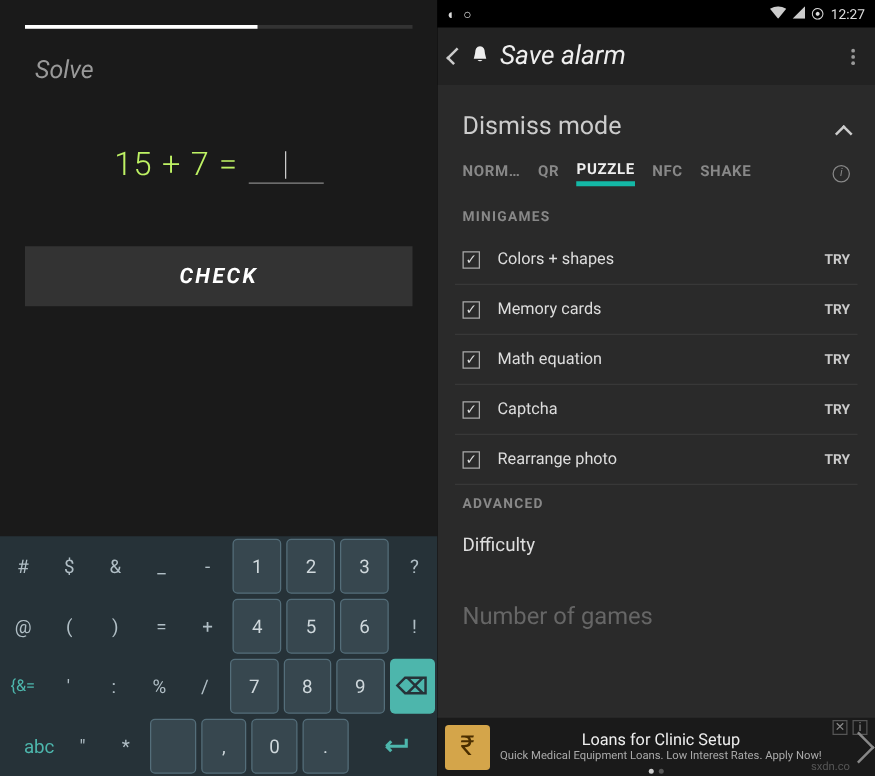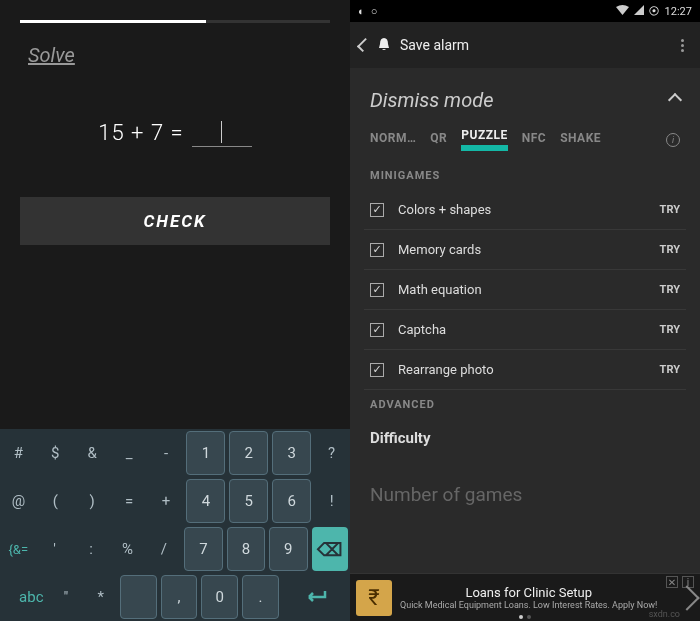--- a/index.html
+++ b/index.html
@@ -3,60 +3,60 @@
 <meta charset="utf-8">
 <style>
 * { margin: 0; padding: 0; box-sizing: border-box; font-family: Roboto, Arial, sans-serif; }
 body { width: 700px; height: 621px; display: flex; background: #000; overflow: hidden; }
 .left-panel { width: 350px; height: 100%; background: #1a1a1a; display: flex; flex-direction: column; }
 .right-panel { width: 350px; height: 100%; background: #000; display: flex; flex-direction: column; }
 
 
 .progress-bar { height: 3px; background: #333; margin: 20px 20px 0; position: relative; }
 .progress-fill { position: absolute; left: 0; top: 0; height: 100%; width: 60%; background: #fff; }
-.solve-label { color: #999; font-style: italic; font-size: 20px; margin: 20px 28px; text-decoration: underline; }
-.equation-row { display: flex; align-items: center; justify-content: center; margin: 30px 0; color: #ffffff; font-size: 22px; font-weight: 300; }
+.solve-label { color: #999; font-style: italic; font-size: 20px; margin: 20px 28px; }
+.equation-row { display: flex; align-items: center; justify-content: center; margin: 30px 0; color: #bef264; font-size: 26px; font-weight: 300; }
 .equation-text { letter-spacing: 1px; }
 .answer-underline { width: 60px; border-bottom: 1px solid #888; height: 30px; margin-left: 8px; display: flex; align-items: center; justify-content: center; }
 .cursor { width: 1px; height: 22px; background: #ccc; }
 .check-btn { margin: 20px; background: #333; color: #fff; border: none; padding: 14px 0; font-size: 17px; font-weight: bold; font-style: italic; letter-spacing: 2px; cursor: pointer; }
 .left-spacer { flex: 1; }
 .keyboard { background: #263238; display: flex; flex-direction: column; }
 .kb-row { display: flex; height: 48px; }
 .kb-key { flex: 1; display: flex; align-items: center; justify-content: center; color: #b0bec5; font-size: 15px; border: none; background: transparent; cursor: pointer; }
 .kb-num { background: #37474f; border: 1px solid #546e7a; color: #cfd8dc; border-radius: 4px; margin: 2px; }
 .kb-accent { color: #4db6ac; padding-left: 14px; }
 .kb-sym { color: #4db6ac; font-size: 13px; }
 .kb-backspace { background: #4db6ac; color: #263238; font-weight: bold; border-radius: 4px; margin: 2px; font-size: 18px; }
 .kb-enter { color: #4db6ac; font-size: 20px; }
 .kb-wide { flex: 2; }
 
 
 .status-bar { height: 22px; background: #000; display: flex; align-items: center; padding: 0 8px; font-size: 11px; color: #ddd; }
 .status-left { display: flex; gap: 6px; }
 .status-right { margin-left: auto; display: flex; align-items: center; gap: 5px; }
-.toolbar { height: 46px; background: #222; display: flex; align-items: center; padding: 0 10px; color: #eee; font-size: 14px; gap: 8px; }
+.toolbar { height: 46px; background: #222; display: flex; align-items: center; padding: 0 10px; color: #eee; font-size: 21px; gap: 8px; font-style: italic; }
 .toolbar-back { width: 8px; height: 12px; border-left: 2px solid #ccc; border-bottom: 2px solid #ccc; transform: rotate(45deg); }
 .toolbar-spacer { flex: 1; }
 .menu-dots { display: flex; flex-direction: column; gap: 2px; padding: 6px; }
 .menu-dots span { width: 3px; height: 3px; background: #999; border-radius: 50%; }
 .content { padding: 8px 14px; background: #2a2a2a; flex: 1; overflow: hidden; }
-.section-header { display: flex; align-items: center; padding: 12px 6px; color: #ccc; font-style: italic; font-size: 20px; }
+.section-header { display: flex; align-items: flex-end; padding: 12px 6px; color: #ccc; font-size: 20px; }
 .chevron-up { margin-left: auto; width: 10px; height: 10px; border-top: 2px solid #ccc; border-right: 2px solid #ccc; transform: rotate(-45deg); }
 .tabs { display: flex; gap: 14px; padding: 4px 6px 10px; align-items: center; }
 .tab { color: #888; font-size: 12px; font-weight: bold; letter-spacing: 0.5px; padding-bottom: 3px; cursor: pointer; }
-.tab.active { color: #eee; border-bottom: 6px solid #14b8a6; }
+.tab.active { color: #eee; border-bottom: 4px solid #14b8a6; }
 .info-circle { width: 14px; height: 14px; border: 1px solid #888; border-radius: 50%; display: flex; align-items: center; justify-content: center; font-size: 9px; color: #888; margin-left: auto; font-style: italic; }
 .group-label { color: #888; font-size: 11px; font-weight: bold; letter-spacing: 1px; padding: 8px 6px; }
 .check-row { display: flex; align-items: center; padding: 12px 6px; border-bottom: 1px solid #383838; }
 .chk { width: 14px; height: 14px; border: 1px solid #aaa; margin-right: 14px; display: flex; align-items: center; justify-content: center; color: #ddd; font-size: 11px; }
 .chk::after { content: "✓"; }
 .check-label { color: #ddd; font-size: 13px; }
 .try-btn { margin-left: auto; color: #ccc; font-size: 11px; font-weight: bold; cursor: pointer; }
-.setting-row { padding: 10px 6px; font-weight: bold; }
+.setting-row { padding: 10px 6px; }
 .setting-title { color: #ddd; font-size: 15px; }
 .setting-sub { color: #888; font-size: 12px; margin-top: 2px; }
 .faded-row { color: #666; font-size: 19px; padding: 6px; margin-top: 20px; }
 
 
 .ad-bar { height: 48px; background: #1a1a1a; display: flex; align-items: center; padding: 4px 6px; position: relative; border-top: 1px solid #333; }
 .ad-icon { width: 36px; height: 36px; background: #d4a54a; border-radius: 3px; display: flex; align-items: center; justify-content: center; color: #4a2e00; font-size: 22px; margin-right: 8px; }
 .ad-text { display: flex; flex-direction: column; text-align: center; }
 .ad-title { color: #eee; font-size: 13px; }
 .ad-sub { color: #aaa; font-size: 9px; }

